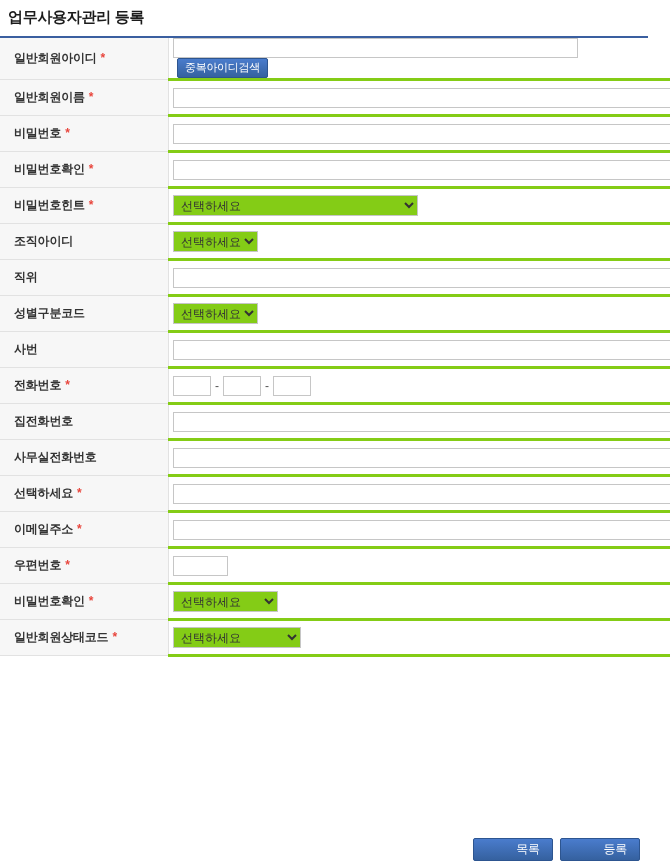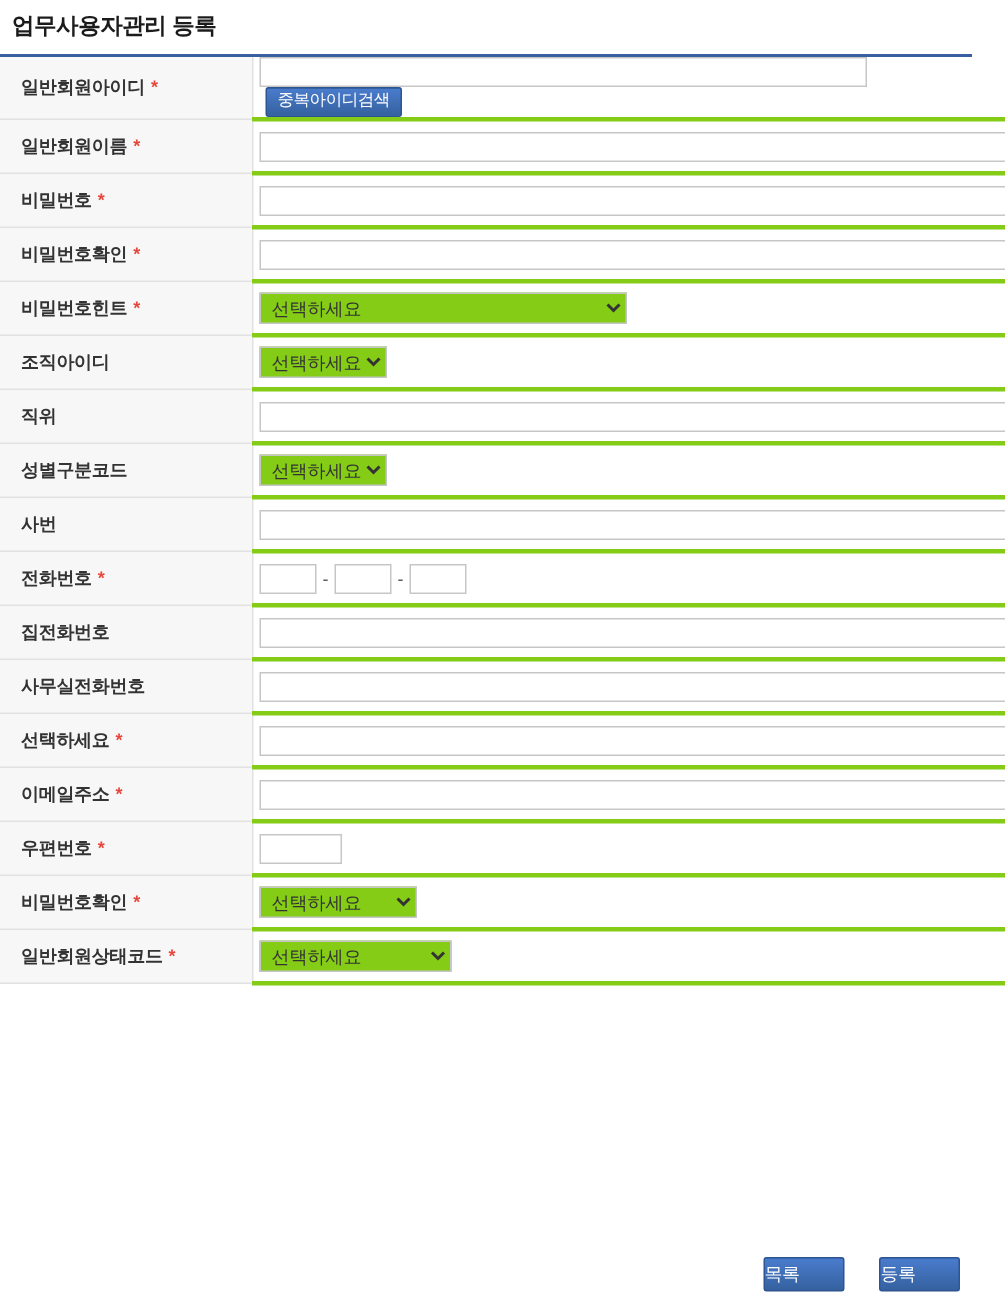--- a/index.html
+++ b/index.html
@@ -122,24 +122,24 @@
     vertical-align: middle;
   }
   .footer {
     position: absolute;
     right: 8px;
     bottom: 6px;
     text-align: right;
   }
   .footer .btn-blue {
     min-width: 40px;
-    text-align: left;
-    padding: 4px 12px 5px 0;
-    font-size: 12px;
-    margin-left: 20px;
+    text-align: right;
+    padding: 4px 12px 5px 26px;
+    font-size: 12px;
+    margin-left: 4px;
   }
 </style>
 </head>
 <body>
 
 <div class="page">
 
   <div class="page-title">업무사용자관리  등록</div>
   <div class="title-underline"></div>
 

